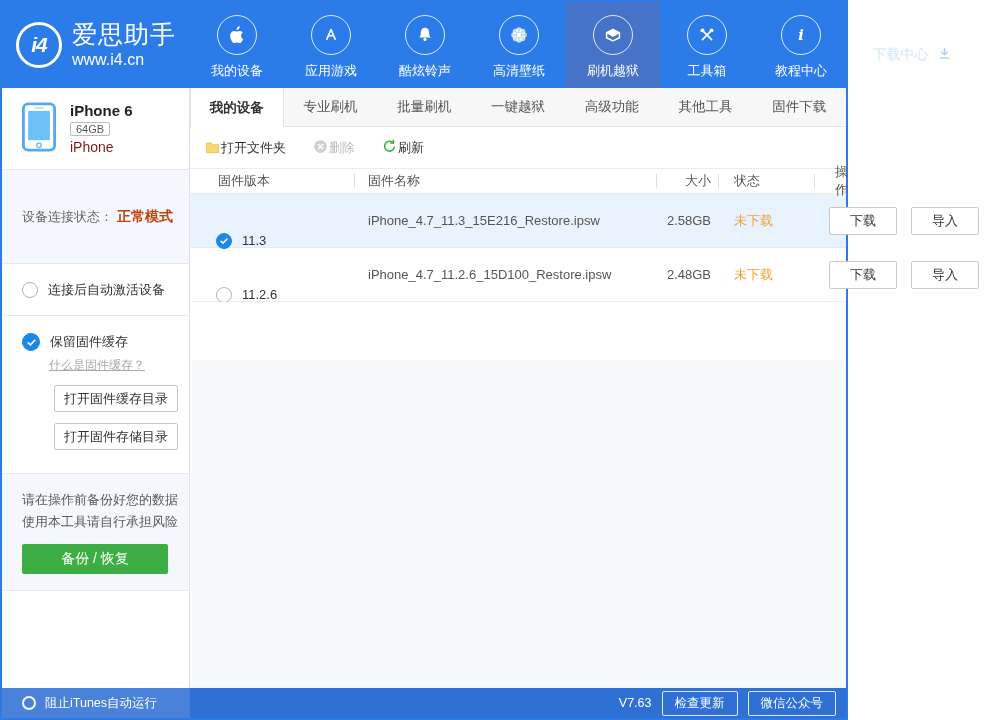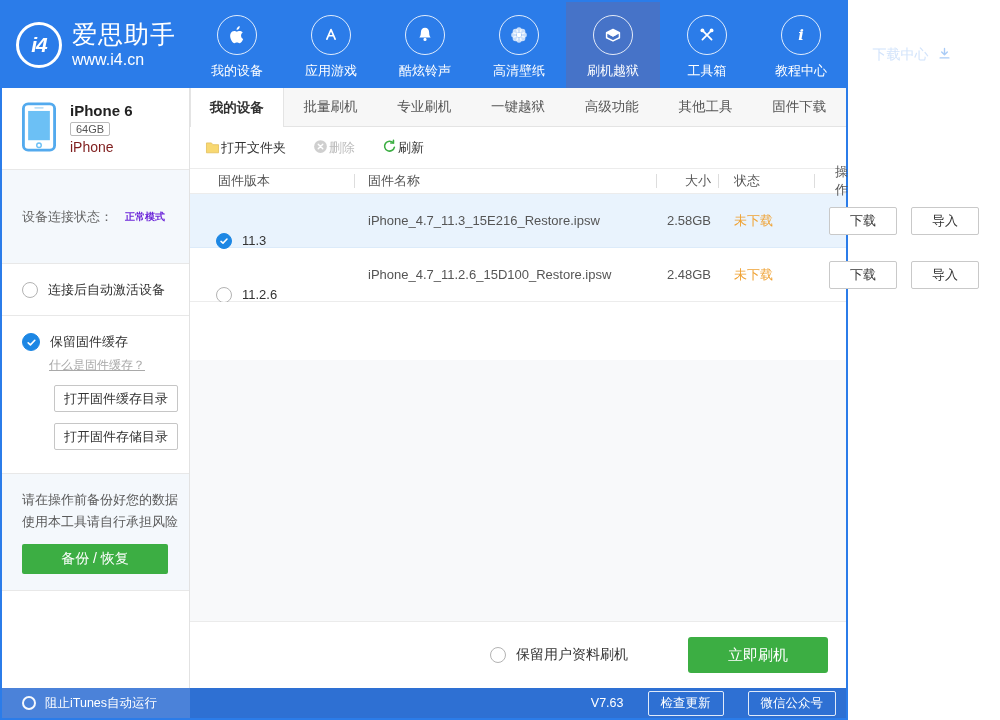--- a/index.html
+++ b/index.html
@@ -67,21 +67,21 @@
   .sec-device { height:82px; display:flex; align-items:center; padding-left:20px; }
   .device-info { margin-left:14px; }
   .device-name { font-size:15px; font-weight:bold; color:#222; }
   .device-cap {
     display:inline-block; font-size:11px; color:#555;
     border:1px solid #bbb; border-radius:2px; padding:0 5px; margin:3px 0;
   }
   .device-type { font-size:14px; color:#7f1d1d; }
   .sec-status { height:94px; background:#f4f8fc; display:flex; align-items:center; padding-left:20px; font-size:13px; }
   .conn-label { color:#666; }
-  .conn-value { color:#6d28d9; font-weight:bold; font-size:10px; margin-left:12px; }
+  .conn-value { color:#c2410c; font-weight:bold; font-size:14px; margin-left:4px; }
   .sec-activate { height:52px; display:flex; align-items:center; padding-left:20px; }
   .sec-cache { height:158px; padding:17px 0 0 20px; }
   .check-row { display:flex; align-items:center; cursor:pointer; }
   .check-row .lbl { font-size:13px; color:#333; margin-left:10px; }
   .cache-link {
     display:inline-block; margin:6px 0 0 27px;
     font-size:12px; color:#a9a9a9; text-decoration:underline; cursor:pointer;
   }
   .side-btn {
     display:block; width:124px; height:27px; margin:11px 0 0 32px;
@@ -150,21 +150,21 @@
   }
   
   .statusbar { height:30px; flex:0 0 30px; display:flex; color:#fff; }
   .status-left {
     width:188px; flex:0 0 188px; background:#4b82d9;
     display:flex; align-items:center; padding-left:20px; gap:9px; font-size:12.5px; cursor:pointer;
   }
   .circle-toggle { width:14px; height:14px; border:2px solid rgba(255,255,255,.95); border-radius:50%; }
   .status-right {
     flex:1; background:#2e70d3; display:flex; align-items:center;
-    justify-content:flex-end; gap:24px; padding-right:10px; font-size:12.5px;
+    justify-content:flex-end; gap:10px; padding-right:10px; font-size:12.5px;
   }
   .status-btn {
     background:transparent; border:1px solid rgba(255,255,255,.85); border-radius:2px;
     color:#fff; font-size:12.5px; padding:3px 12px; cursor:pointer; font-family:inherit;
   }
   .folder-glyph { display:inline-flex; }
 </style>
 </head>
 <body>
 
@@ -339,22 +339,22 @@
         <div class="warn-line">使用本工具请自行承担风险</div>
         <button class="backup-btn">备份 / 恢复</button>
       </div>
 
       <div class="side-sec sec-fill"></div>
     </div>
 
     <div class="main">
       <div class="tabs" id="tabs">
           <div class="tab active">我的设备</div>
+          <div class="tab">专业刷机</div>
           <div class="tab">批量刷机</div>
-          <div class="tab">专业刷机</div>
           <div class="tab">一键越狱</div>
           <div class="tab">高级功能</div>
           <div class="tab">其他工具</div>
           <div class="tab">固件下载</div>
         </div>
 
       <div class="toolbar">
         <span class="tool-item">
           <span class="folder-glyph">
               <svg viewBox="0 0 24 24" width="17" height="17">
@@ -415,27 +415,20 @@
             <div class="col-status">未下载</div>
             <div class="col-action">
               <button class="row-btn">下载</button>
               <button class="row-btn">导入</button>
             </div>
           </div>
         </div>
       <div class="list-pad"></div>
       <div class="empty-area"></div>
 
-      <div class="flash-footer">
-        <span class="keep-data">
-          <span class="radio"></span>
-          <span>保留用户资料刷机</span>
-        </span>
-        <button class="flash-btn">立即刷机</button>
-      </div>
     </div>
   </div>
 
   <div class="statusbar">
     <div class="status-left">
       <span class="circle-toggle"></span>
       <span>阻止iTunes自动运行</span>
     </div>
     <div class="status-right">
       <span>V7.63</span>

